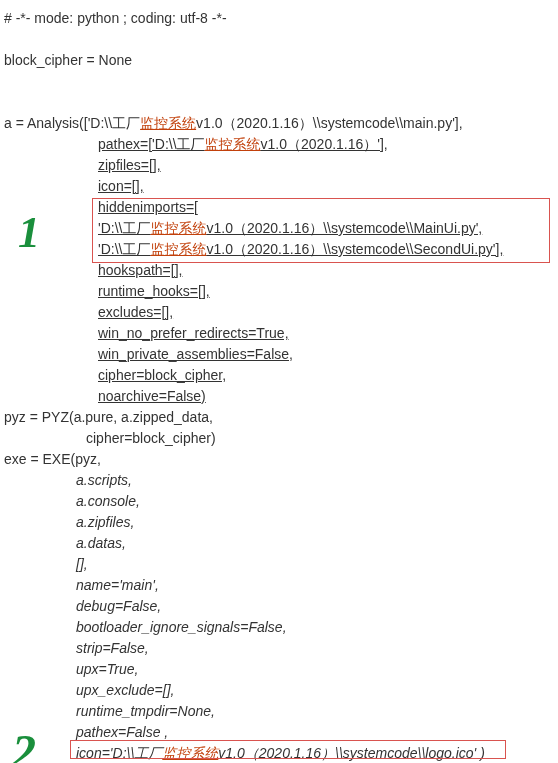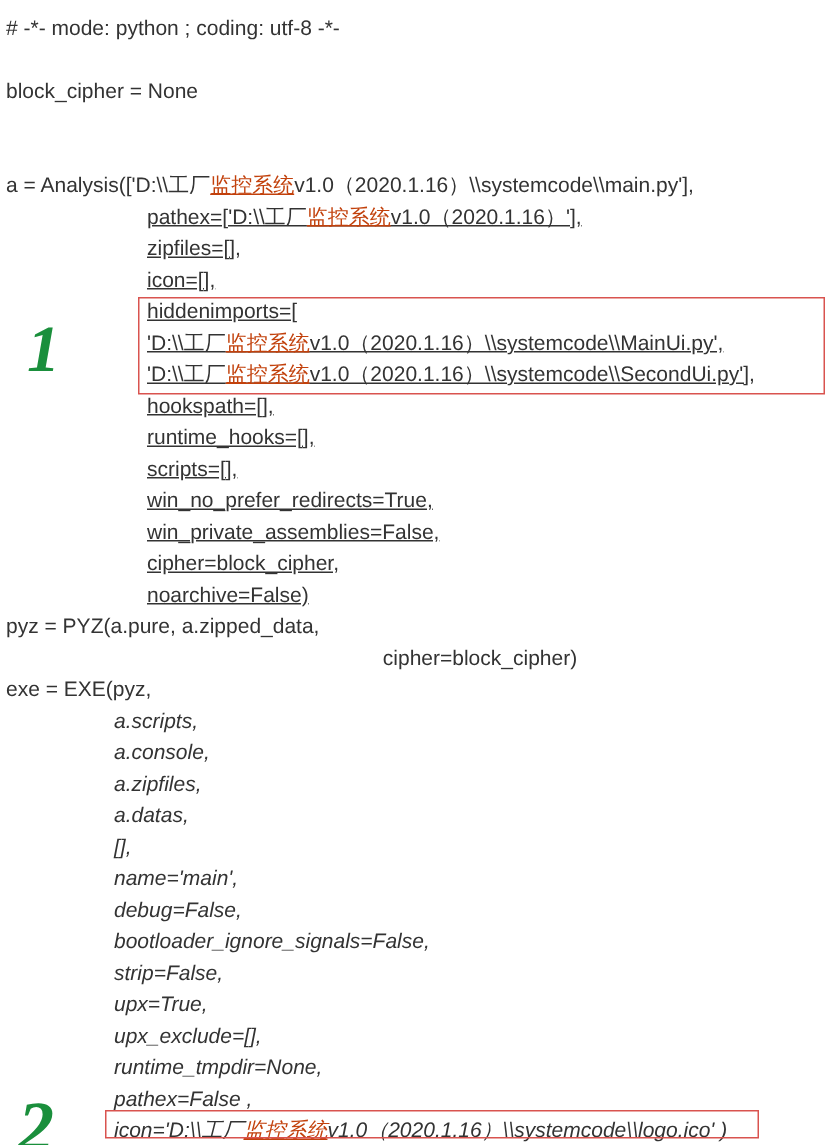--- a/index.html
+++ b/index.html
@@ -8,21 +8,21 @@
       font-size: 14px;
       color: #333;
       background: #fff;
       width: 558px;
       padding: 8px 4px;
       line-height: 1.5;
       position: relative;
     }
     .code-line { white-space: pre; }
     .indent1 { padding-left: 94px; text-decoration: underline; }
-    .indent1b { padding-left: 82px; text-align: center; }
+    .indent1b { padding-left: 82px; }
     .indent2 { padding-left: 72px; font-style: italic; }
     .blank { height: 21px; }
     a.underline { color: #c2410c; text-decoration: underline; }
     .highlight-box-1 {
       position: absolute;
       left: 92px;
       top: 198px;
       width: 458px;
       height: 65px;
       border: 1.5px solid #d9534f;
@@ -58,21 +58,21 @@
 <div class="blank"></div>
 <div class="code-line"><span>a = Analysis(['D:\\工厂</span><a class="underline">监控系统</a><span>v1.0（2020.1.16）\\systemcode\\main.py'],</span></div>
 <div class="code-line indent1"><span>pathex=['D:\\工厂</span><a class="underline">监控系统</a><span>v1.0（2020.1.16）'],</span></div>
 <div class="code-line indent1">zipfiles=[],</div>
 <div class="code-line indent1">icon=[],</div>
 <div class="code-line indent1">hiddenimports=[</div>
 <div class="code-line indent1"><span>'D:\\工厂</span><a class="underline">监控系统</a><span>v1.0（2020.1.16）\\systemcode\\MainUi.py',</span></div>
 <div class="code-line indent1"><span>'D:\\工厂</span><a class="underline">监控系统</a><span>v1.0（2020.1.16）\\systemcode\\SecondUi.py'],</span></div>
 <div class="code-line indent1">hookspath=[],</div>
 <div class="code-line indent1">runtime_hooks=[],</div>
-<div class="code-line indent1">scripts=[],</div>
+<div class="code-line indent1">excludes=[],</div>
 <div class="code-line indent1">win_no_prefer_redirects=True,</div>
 <div class="code-line indent1">win_private_assemblies=False,</div>
 <div class="code-line indent1">cipher=block_cipher,</div>
 <div class="code-line indent1">noarchive=False)</div>
 <div class="code-line">pyz = PYZ(a.pure, a.zipped_data,</div>
 <div class="code-line indent1b">cipher=block_cipher)</div>
 <div class="code-line">exe = EXE(pyz,</div>
 <div class="code-line indent2">a.scripts,</div>
 <div class="code-line indent2">a.console,</div>
 <div class="code-line indent2">a.zipfiles,</div>

